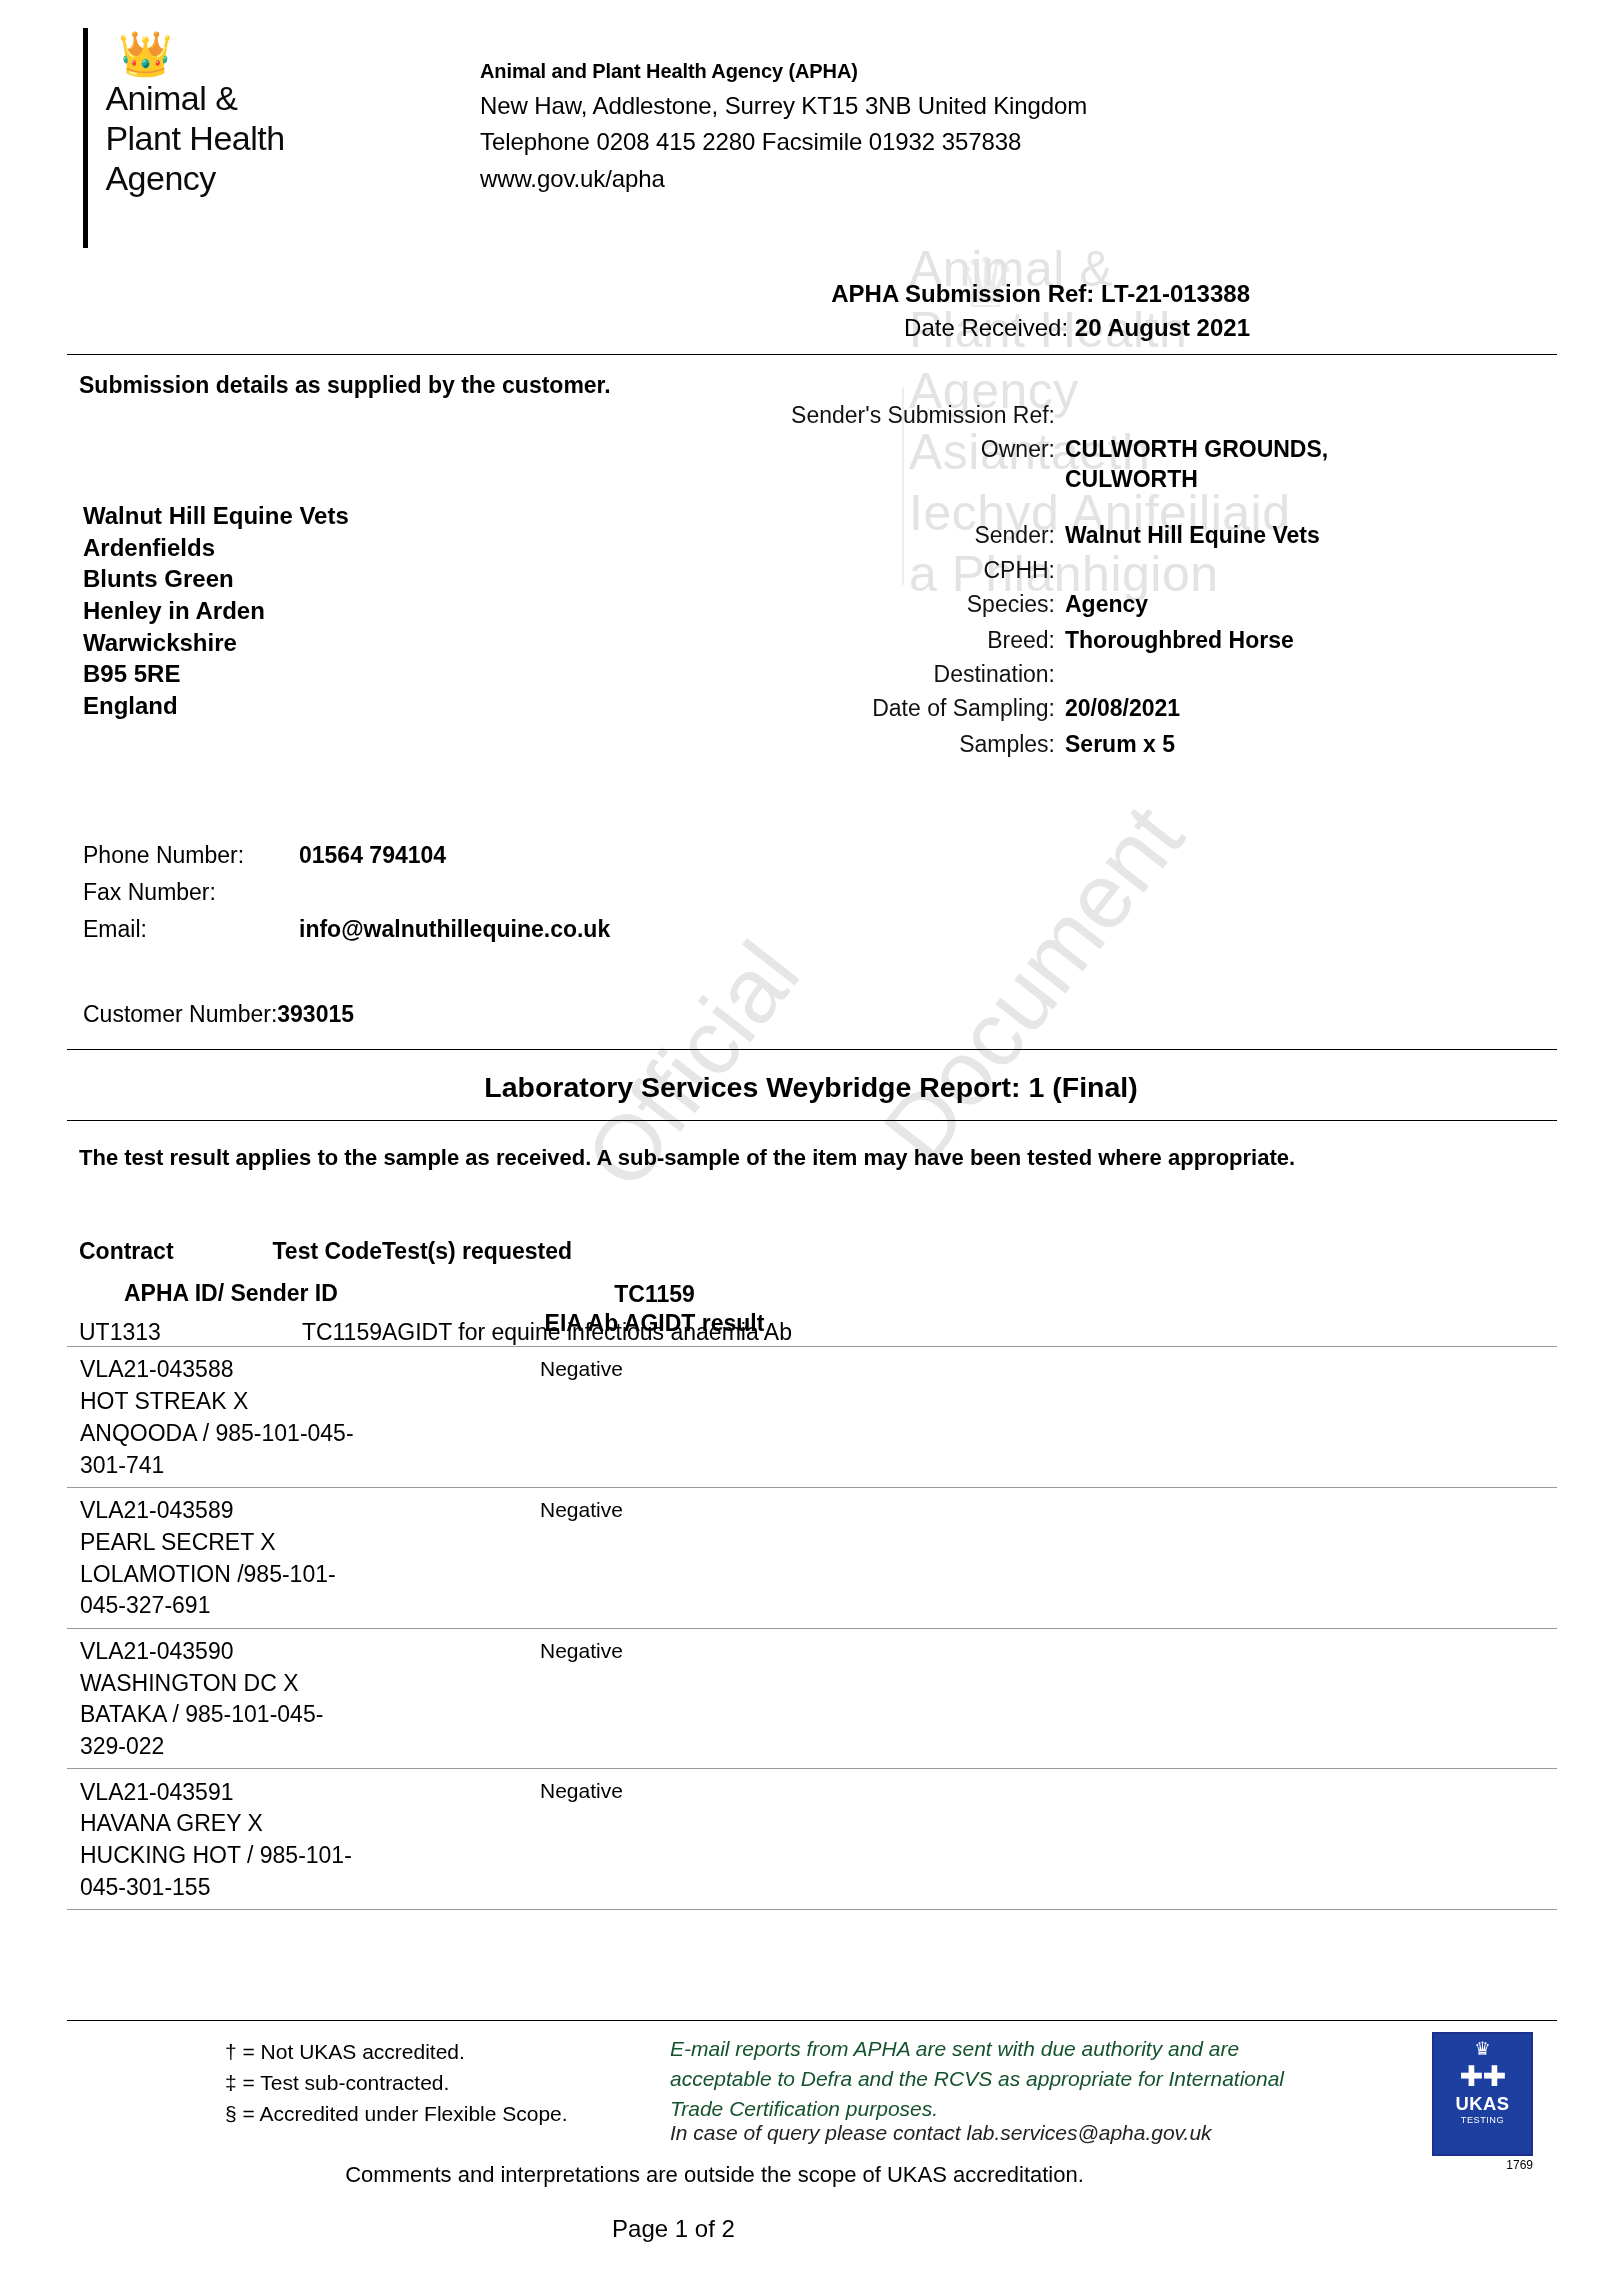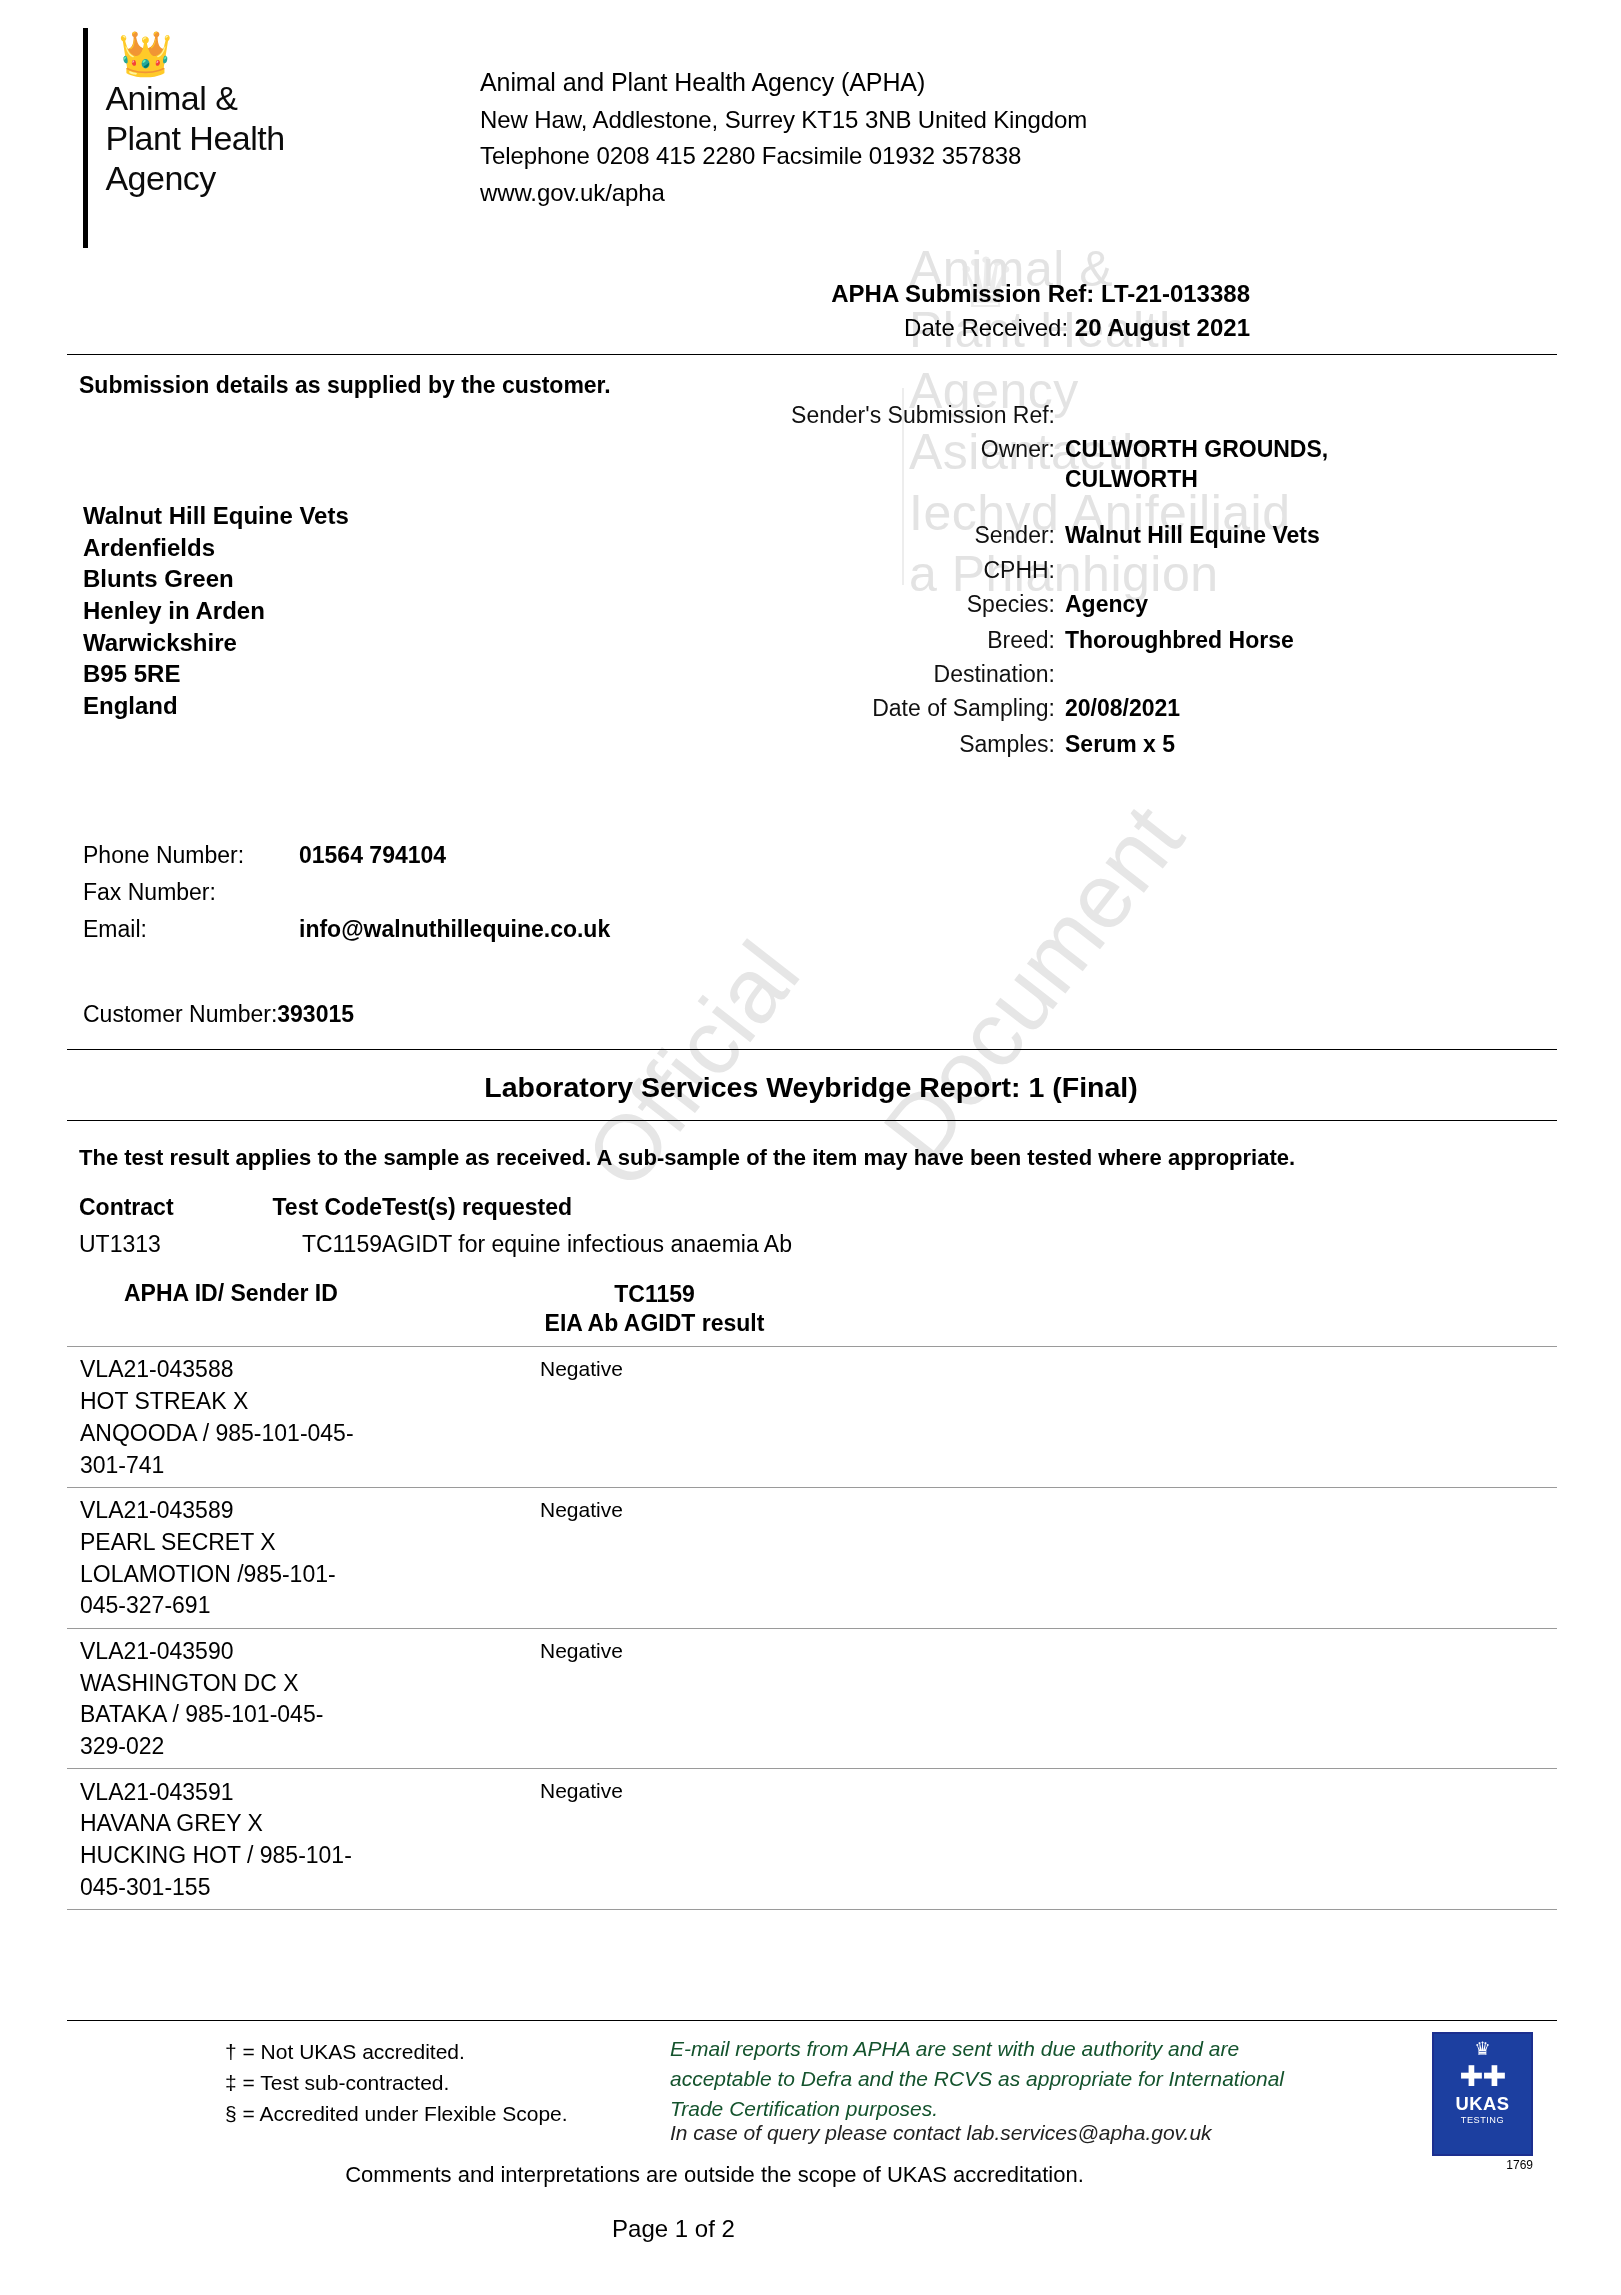--- a/index.html
+++ b/index.html
@@ -100,24 +100,23 @@
     color: #0b0b0b;
     white-space: pre-line;
     letter-spacing: -0.5px;
   }
   .agency-block {
     position: absolute;
     left: 480px;
     top: 60px;
   }
   .agency-name {
-    font-size: 25px;
-    font-weight: normal;
+    font-size: 20px;
+    font-weight: bold;
     letter-spacing: -0.1px;
-    margin-top: 8px;
   }
   .agency-line {
     font-size: 24px;
     margin-top: 8.7px;
     letter-spacing: -0.1px;
   }
   
   .subref {
     position: absolute;
     left: 0; top: 280px;
@@ -204,21 +203,21 @@
     font-size: 22px;
     font-weight: bold;
   }
 
   
   .ctab {
     position: absolute;
     left: 79px; top: 1194px;
     width: 1469px;
   }
-  .ctab .row { display: flex; }
+  .ctab .row { display: flex; margin-top: 44px; }
   .ctab .c1 { width: 147px; }
   .ctab .c2 { width: 156px; text-align: right; }
   .ctab .head { font-size: 23px; font-weight: bold; margin-bottom: 10px; }
   .ctab .val  { font-size: 23px; }
 
   
   .rtab {
     position: absolute;
     left: 67px; top: 1274px;
     width: 1490px;

